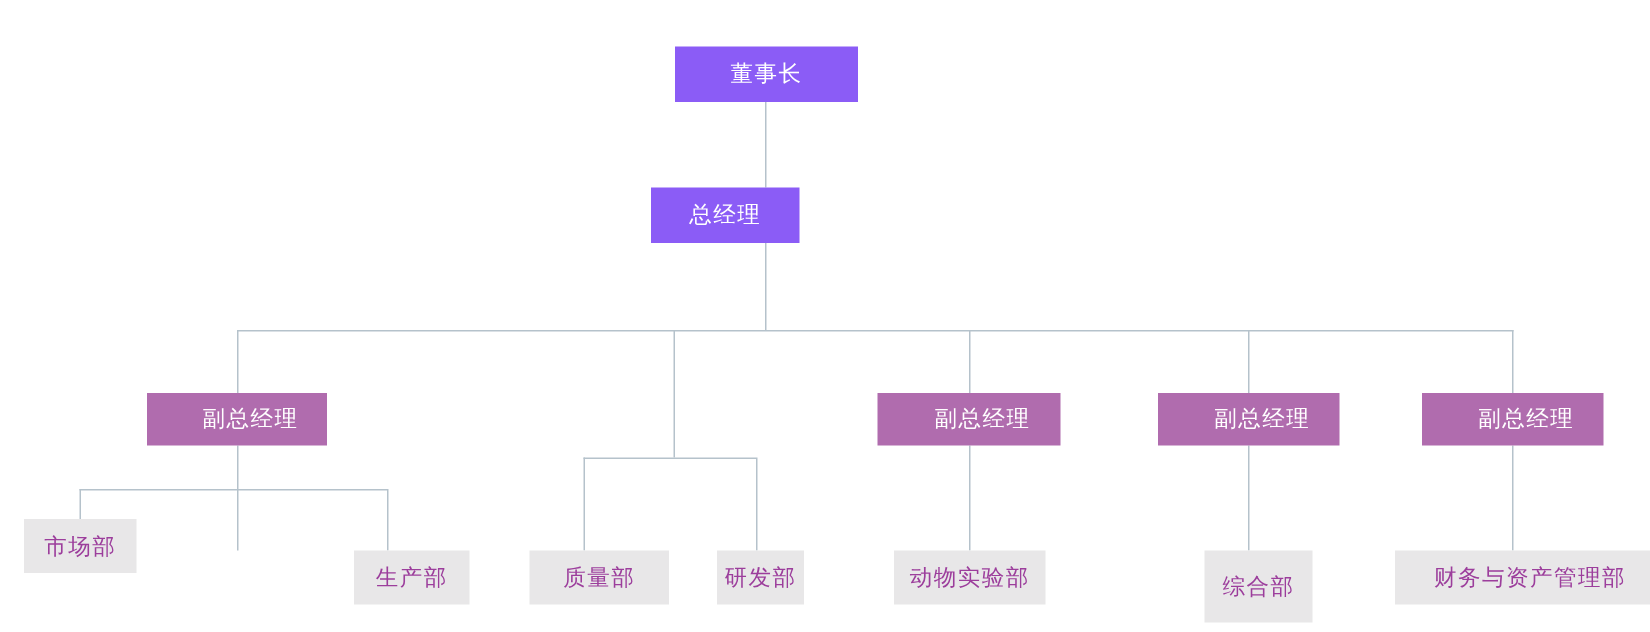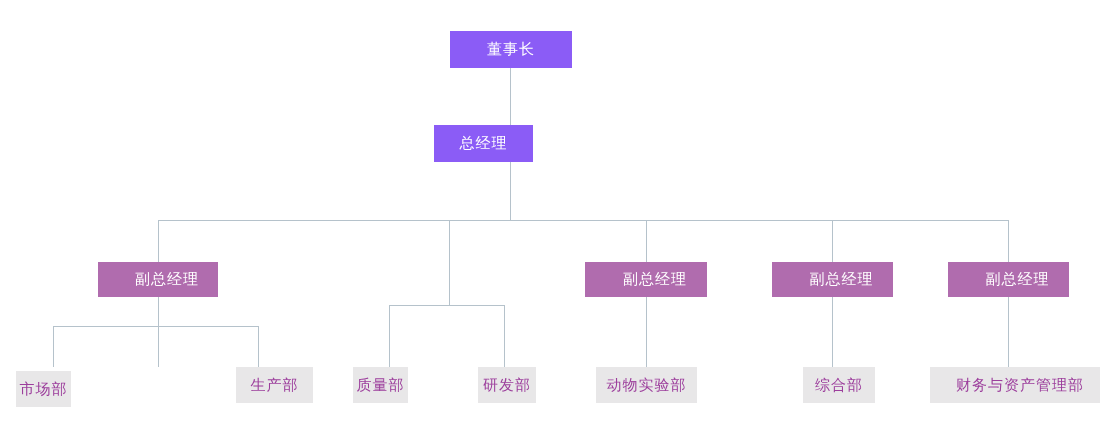--- a/index.html
+++ b/index.html
@@ -59,35 +59,35 @@
   <div class="node l3" style="left:585px;top:262px;width:122px;height:35px">
     <span>副总经理</span>
   </div>
   <div class="node l3" style="left:772px;top:262px;width:121px;height:35px">
     <span>副总经理</span>
   </div>
   <div class="node l3" style="left:948px;top:262px;width:121px;height:35px">
     <span>副总经理</span>
   </div>
 
-  <div class="node dept" style="left:16px;top:371px;width:55px;height:36px">
+  <div class="node dept" style="left:16px;top:346px;width:75px;height:36px">
     <span>市场部</span>
   </div>
   <div class="node dept" style="left:236px;top:367px;width:77px;height:36px">
     <span>生产部</span>
   </div>
-  <div class="node dept" style="left:353px;top:367px;width:55px;height:36px">
+  <div class="node dept" style="left:353px;top:367px;width:93px;height:36px">
     <span>质量部</span>
   </div>
   <div class="node dept" style="left:478px;top:367px;width:58px;height:36px">
     <span>研发部</span>
   </div>
   <div class="node dept" style="left:596px;top:367px;width:101px;height:36px">
     <span>动物实验部</span>
   </div>
-  <div class="node dept" style="left:803px;top:367px;width:72px;height:36px">
+  <div class="node dept" style="left:803px;top:367px;width:72px;height:48px">
     <span>综合部</span>
   </div>
   <div class="node dept" style="left:930px;top:367px;width:180px;height:36px">
     <span>财务与资产管理部</span>
   </div>
 
 </div>
 
 </body></html>

